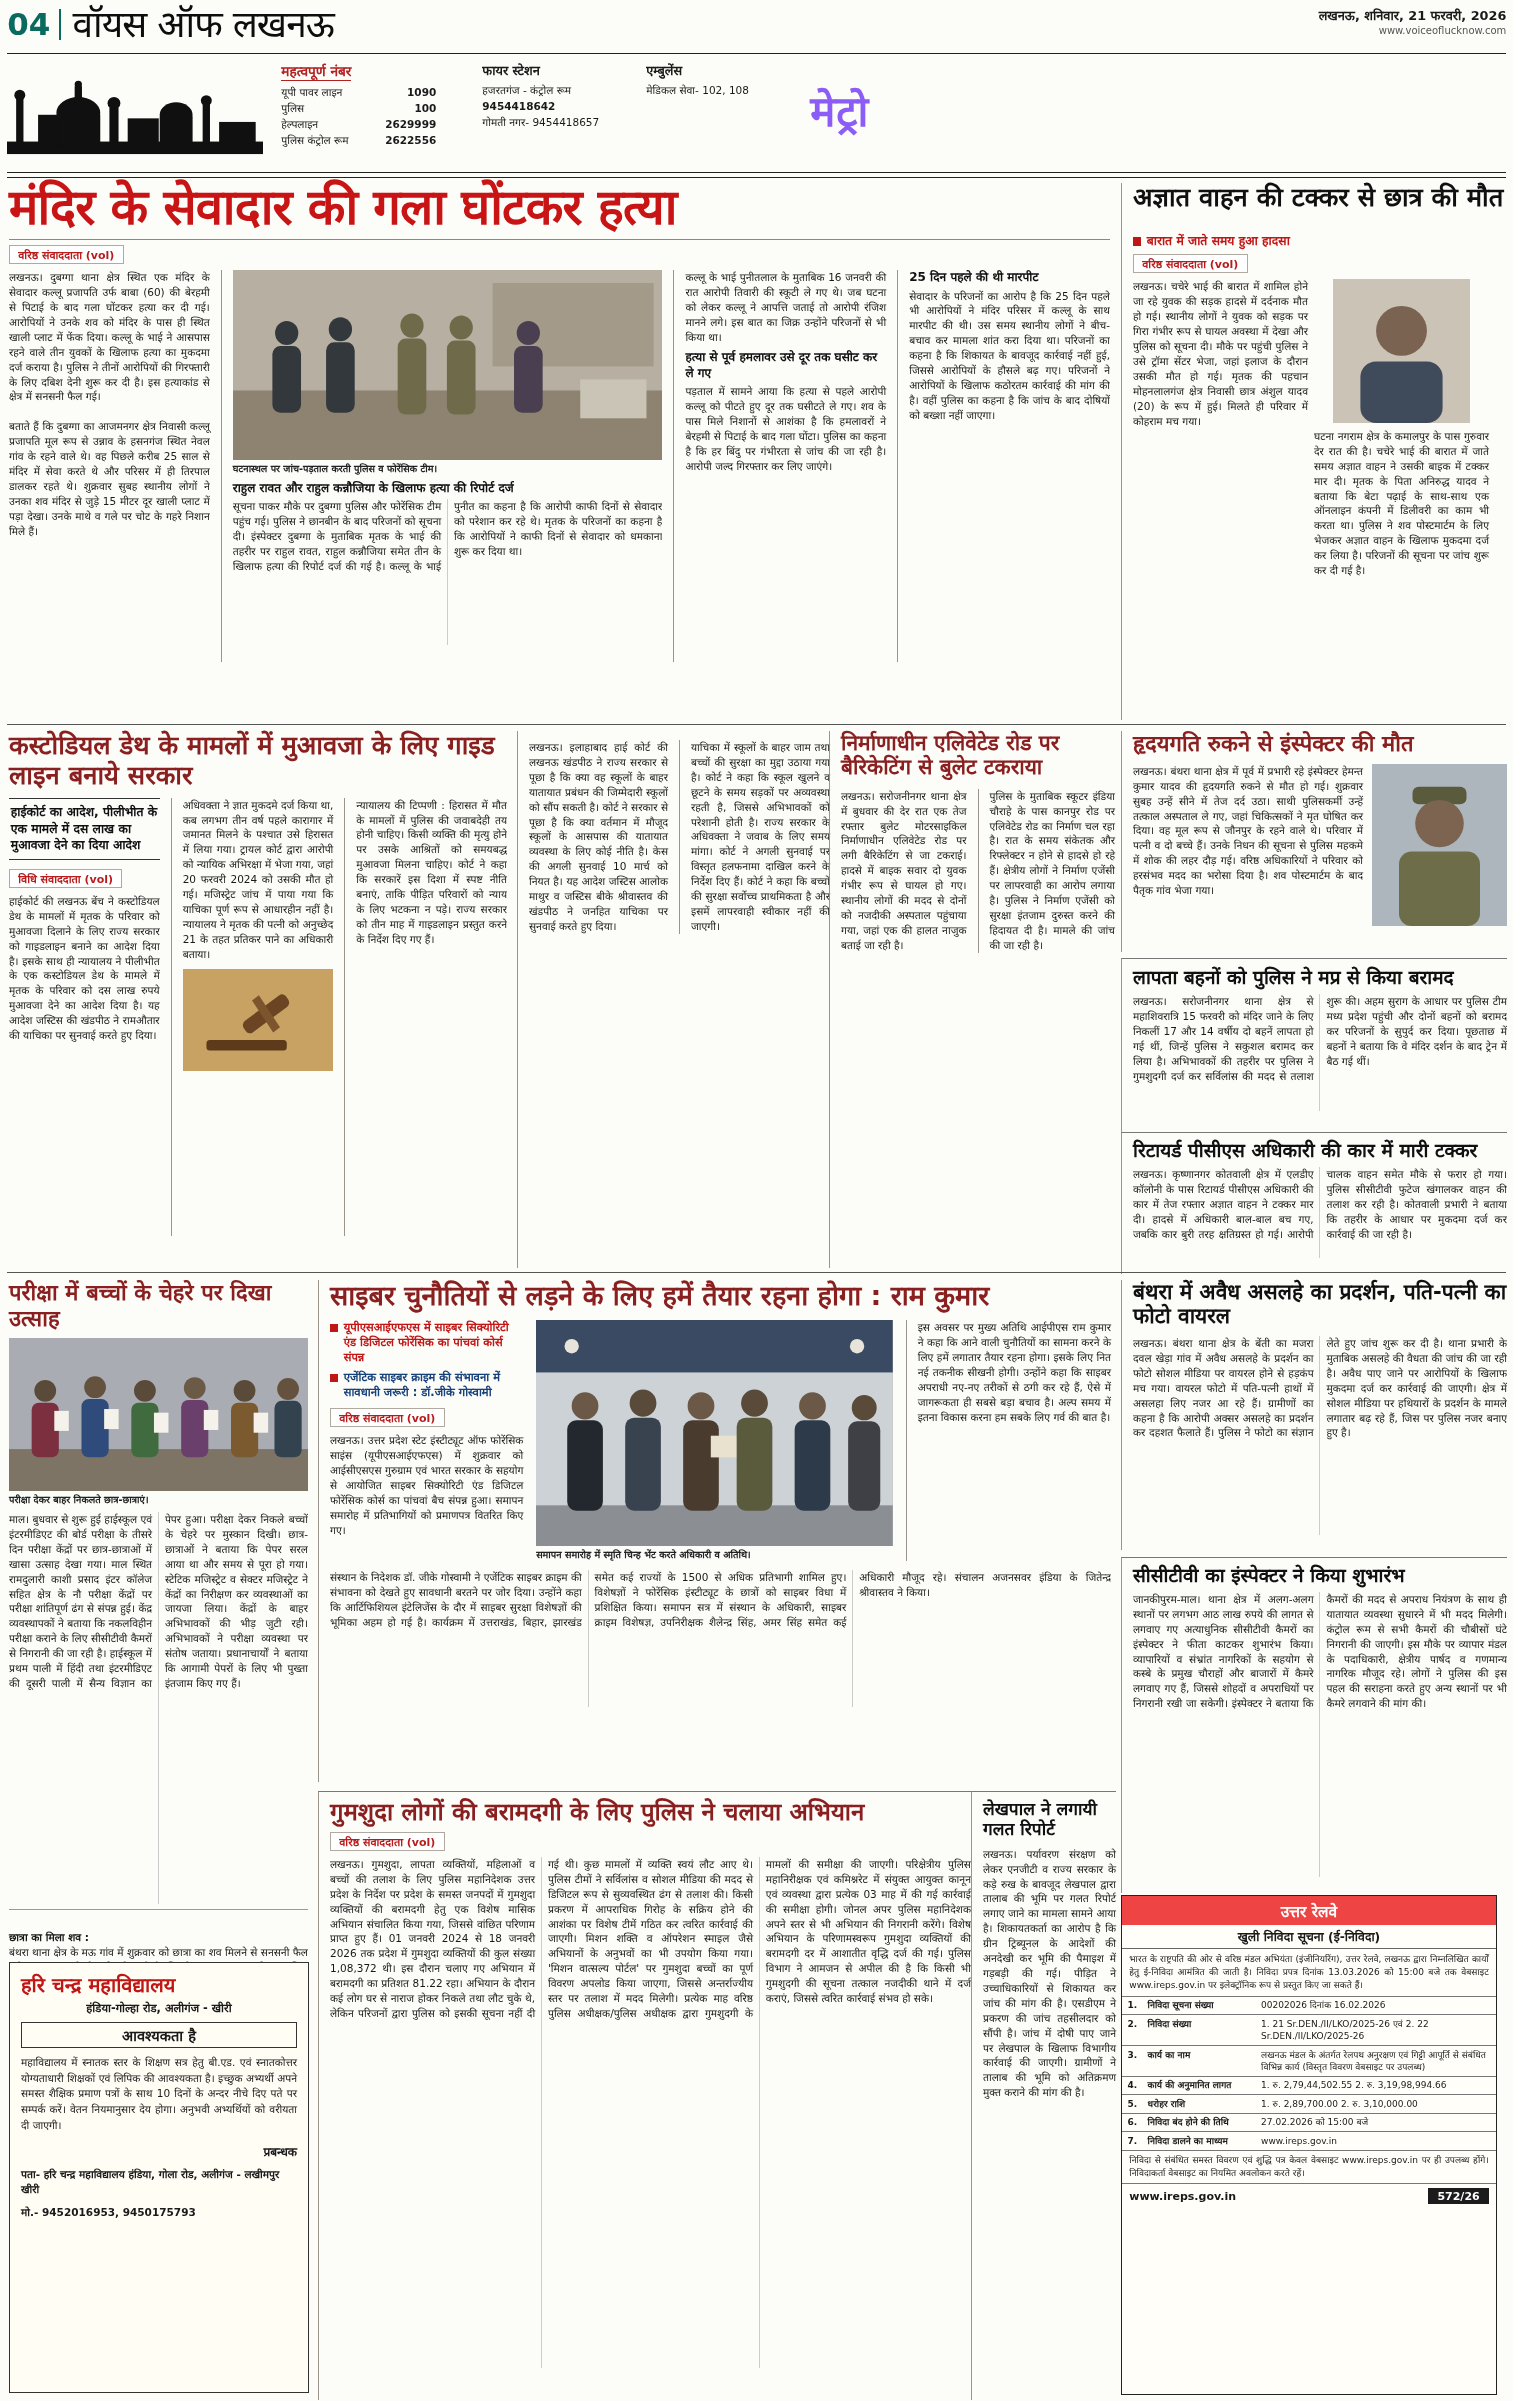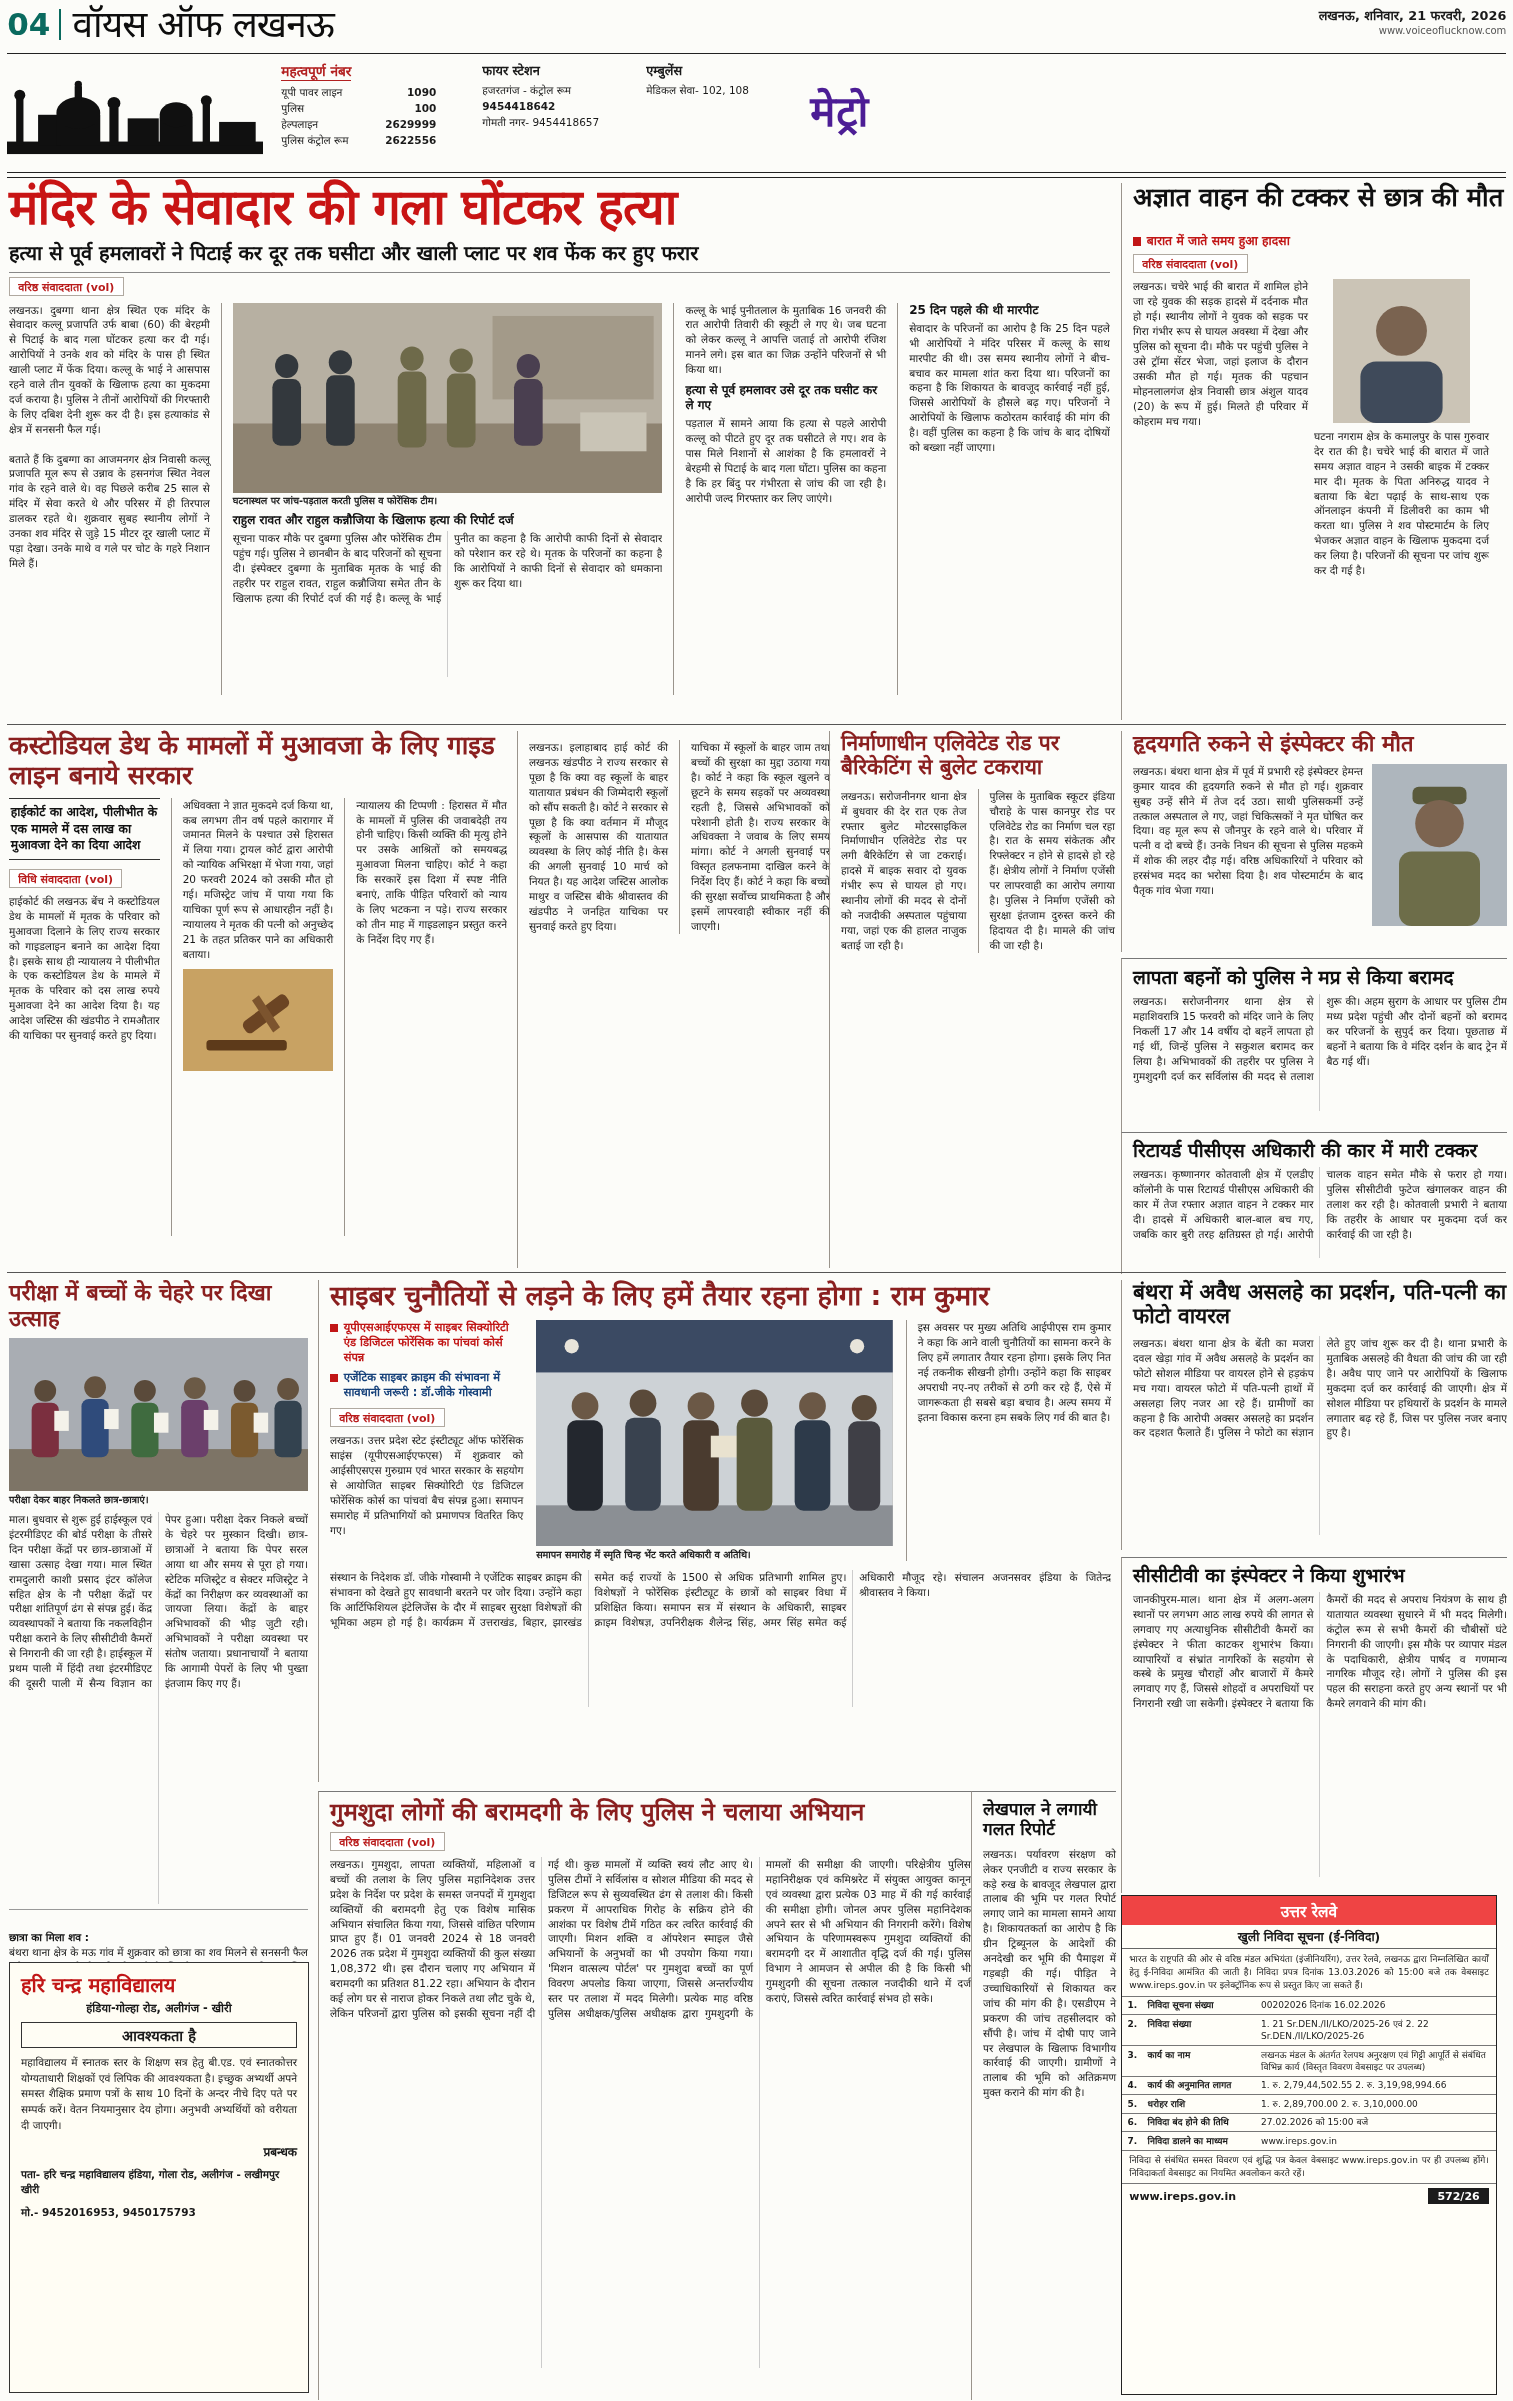--- a/index.html
+++ b/index.html
@@ -27,21 +27,21 @@
   .dbl{border-top:1.8px solid #222;border-bottom:0.9px solid #222;height:3.7px}
   .topbar{display:flex;justify-content:space-between;align-items:flex-start}
   .pageno{font-size:31px;font-weight:800;color:#0a6a5f;border-right:2.7px solid #0a6a5f;padding-right:9px;margin-right:11px;line-height:1}
   .mast{font-size:37px;font-weight:400;color:#0d0d0d;line-height:1;letter-spacing:-0.9px}
   .dateline{font-size:12.8px;font-weight:bold;text-align:right}
   .site{font-size:10px;color:#555;text-align:right;margin-top:1.8px}
   .numtitle{font-size:13.7px;font-weight:bold;color:#b22020;border-bottom:1.8px solid #b22020;display:inline-block;margin-bottom:4.6px}
   .numrow{display:flex;justify-content:space-between;font-size:10.5px;line-height:1.5;min-width:155px}
   .numrow b{font-weight:bold}
   .coltitle{font-size:12.8px;font-weight:bold;margin-bottom:4.6px}
-  .metro{font-size:42px;font-weight:800;color:#4c1d95;letter-spacing:0.9px}
+  .metro{font-size:42px;font-weight:800;color:#8b5cf6;letter-spacing:0.9px}
   .flex{display:flex}
   .tender{border:1.8px solid #222;background:#fffef8}
   .t-head{background:#ef4444;color:#fff;text-align:center;font-weight:bold;font-size:15.5px;padding:3.7px 0}
   .t-sub{text-align:center;font-weight:bold;font-size:12.3px;padding:2.7px 0;border-bottom:0.9px solid #666}
   .t-intro{font-size:9px;line-height:1.4;text-align:justify;padding:4.6px 7.3px}
   .t-row{display:flex;border-top:0.9px solid #777;font-size:9px;line-height:1.35;padding:2.7px 5.5px;gap:5.5px}
   .t-sn{width:14.6px;font-weight:bold;flex:none}
   .t-label{width:108px;font-weight:bold;flex:none}
   .t-val{flex:1}
   .t-note{font-size:9px;line-height:1.4;text-align:justify;padding:3.7px 7.3px;border-top:0.9px solid #777}
@@ -122,21 +122,20 @@
     <div class="abs" style="left:639px;top:3.7px">
       <div class="coltitle">एम्बुलेंस</div>
       <div style="font-size:10.5px;line-height:1.5">मेडिकल सेवा-  102, 108</div>
     </div>
     <div class="abs metro" style="left:803px;top:24px">मेट्रो</div>
   </div>
   <div class="abs dbl" style="left:7.3px;top:172px;width:1499px"></div>
 
   <div class="abs" style="left:9px;top:183px;width:1101px;height:537px">
     <h1 class="hl hl-lead">मंदिर के सेवादार की गला घोंटकर हत्या</h1>
-    <div class="subhead-lead">हत्या से पूर्व हमलावरों ने पिटाई कर दूर तक घसीटा और खाली प्लाट पर शव फेंक कर हुए फरार</div>
     <div style="border-top:0.9px solid #888;margin-top:5.5px"></div>
     <span class="byline">वरिष्ठ संवाददाता (vol)</span>
     <div class="flex" style="gap:11px;height:392px;overflow:hidden">
       <div class="txt" style="width:208px">लखनऊ। दुबग्गा थाना क्षेत्र स्थित एक मंदिर के सेवादार कल्लू प्रजापति उर्फ बाबा (60) की बेरहमी से पिटाई के बाद गला घोंटकर हत्या कर दी गई। आरोपियों ने उनके शव को मंदिर के पास ही स्थित खाली प्लाट में फेंक दिया। कल्लू के भाई ने आसपास रहने वाले तीन युवकों के खिलाफ हत्या का मुकदमा दर्ज कराया है। पुलिस ने तीनों आरोपियों की गिरफ्तारी के लिए दबिश देनी शुरू कर दी है। इस हत्याकांड से क्षेत्र में सनसनी फैल गई।
 
 बताते हैं कि दुबग्गा का आजमनगर क्षेत्र निवासी कल्लू प्रजापति मूल रूप से उन्नाव के हसनगंज स्थित नेवल गांव के रहने वाले थे। वह पिछले करीब 25 साल से मंदिर में सेवा करते थे और परिसर में ही तिरपाल डालकर रहते थे। शुक्रवार सुबह स्थानीय लोगों ने उनका शव मंदिर से जुड़े 15 मीटर दूर खाली प्लाट में पड़ा देखा। उनके माथे व गले पर चोट के गहरे निशान मिले हैं।</div>
       <div class="vline" style="width:445px">
         <div class="photo" style="width:100%;height:190px">
           <svg viewBox="0 0 480 205" preserveAspectRatio="none">
             <rect width="480" height="205" fill="#b7b0a2"></rect>

